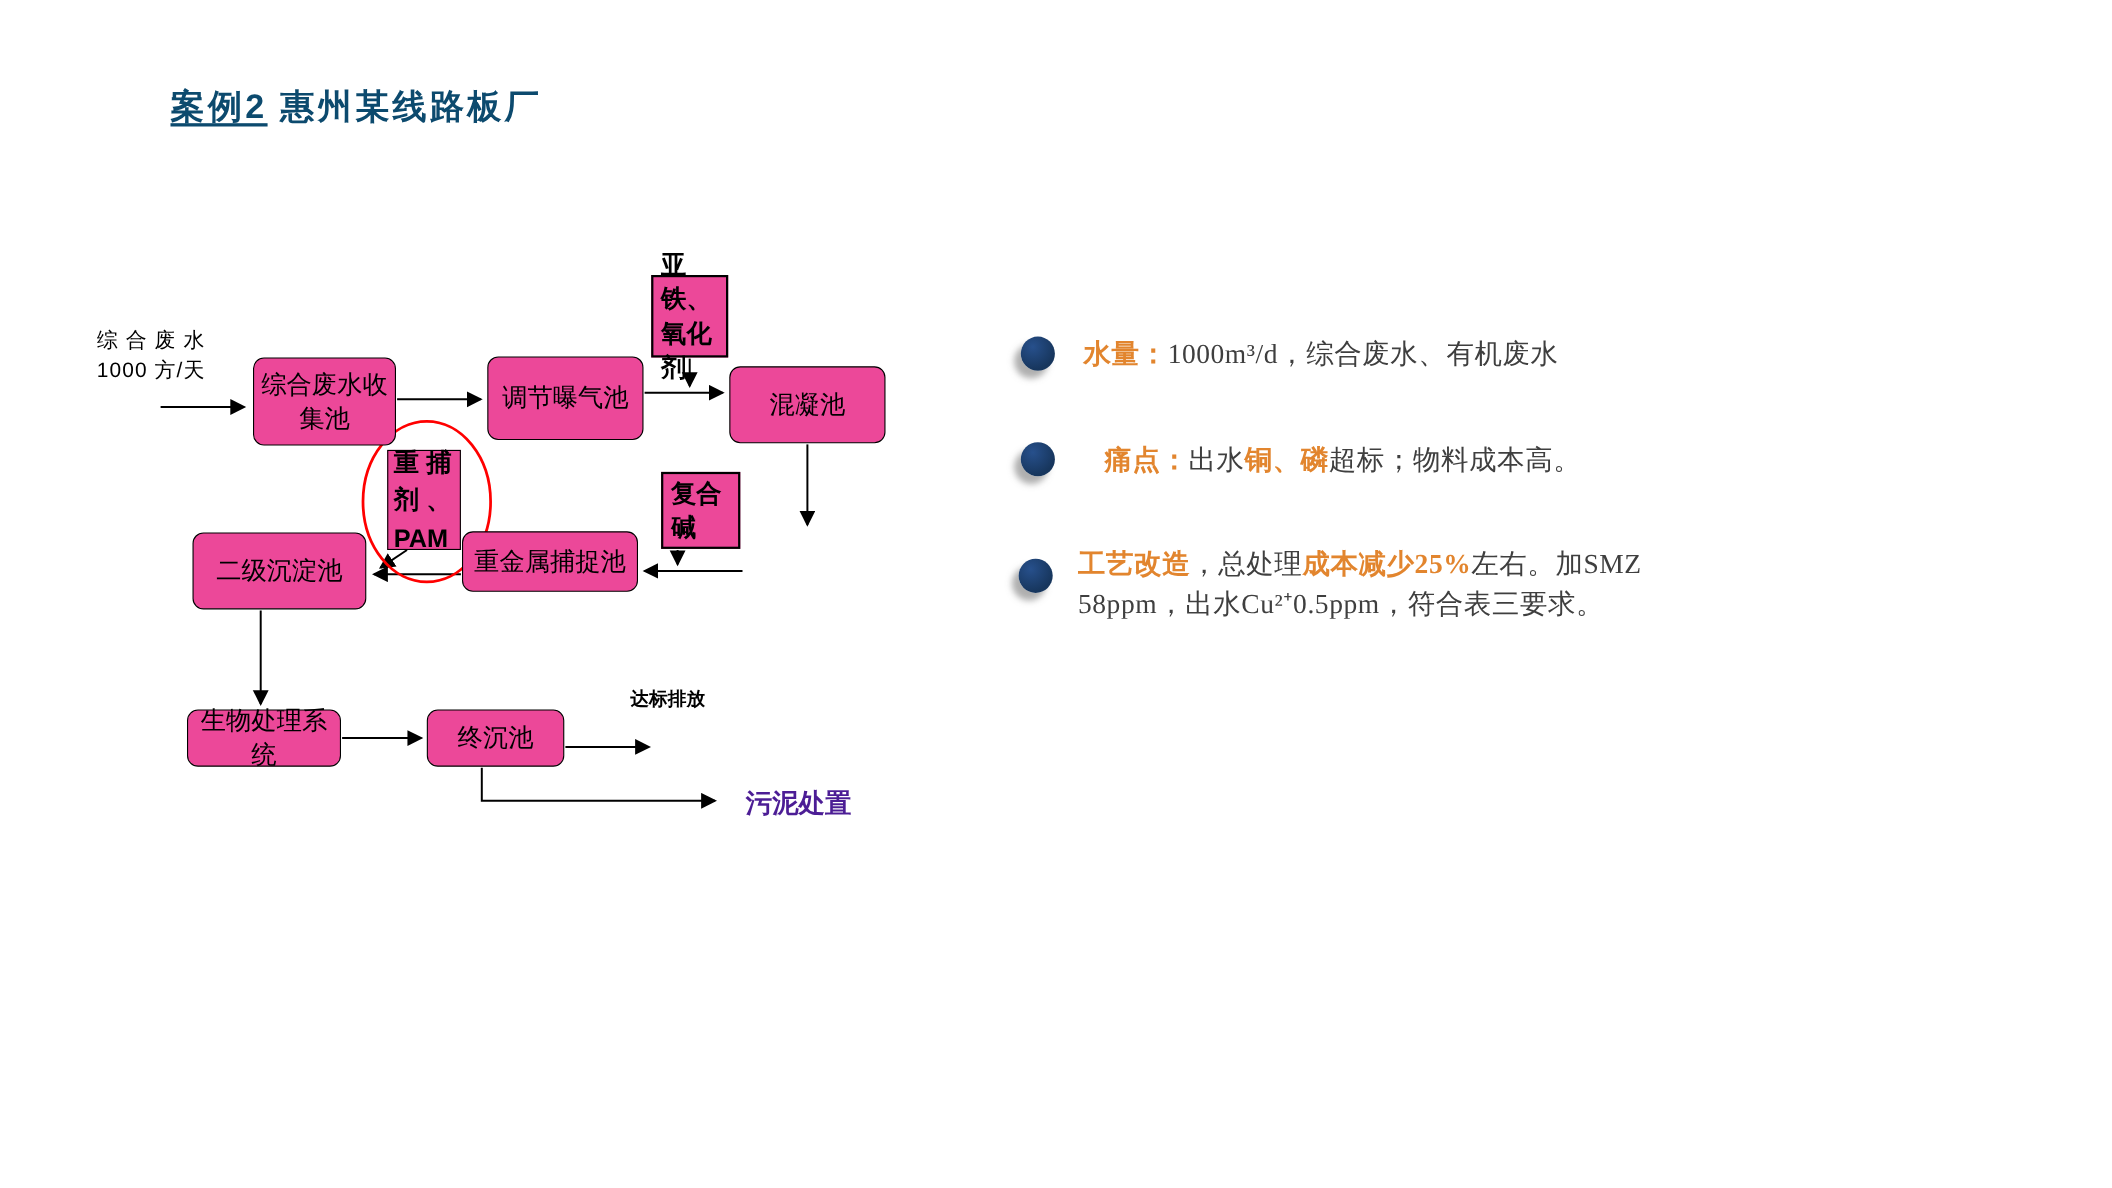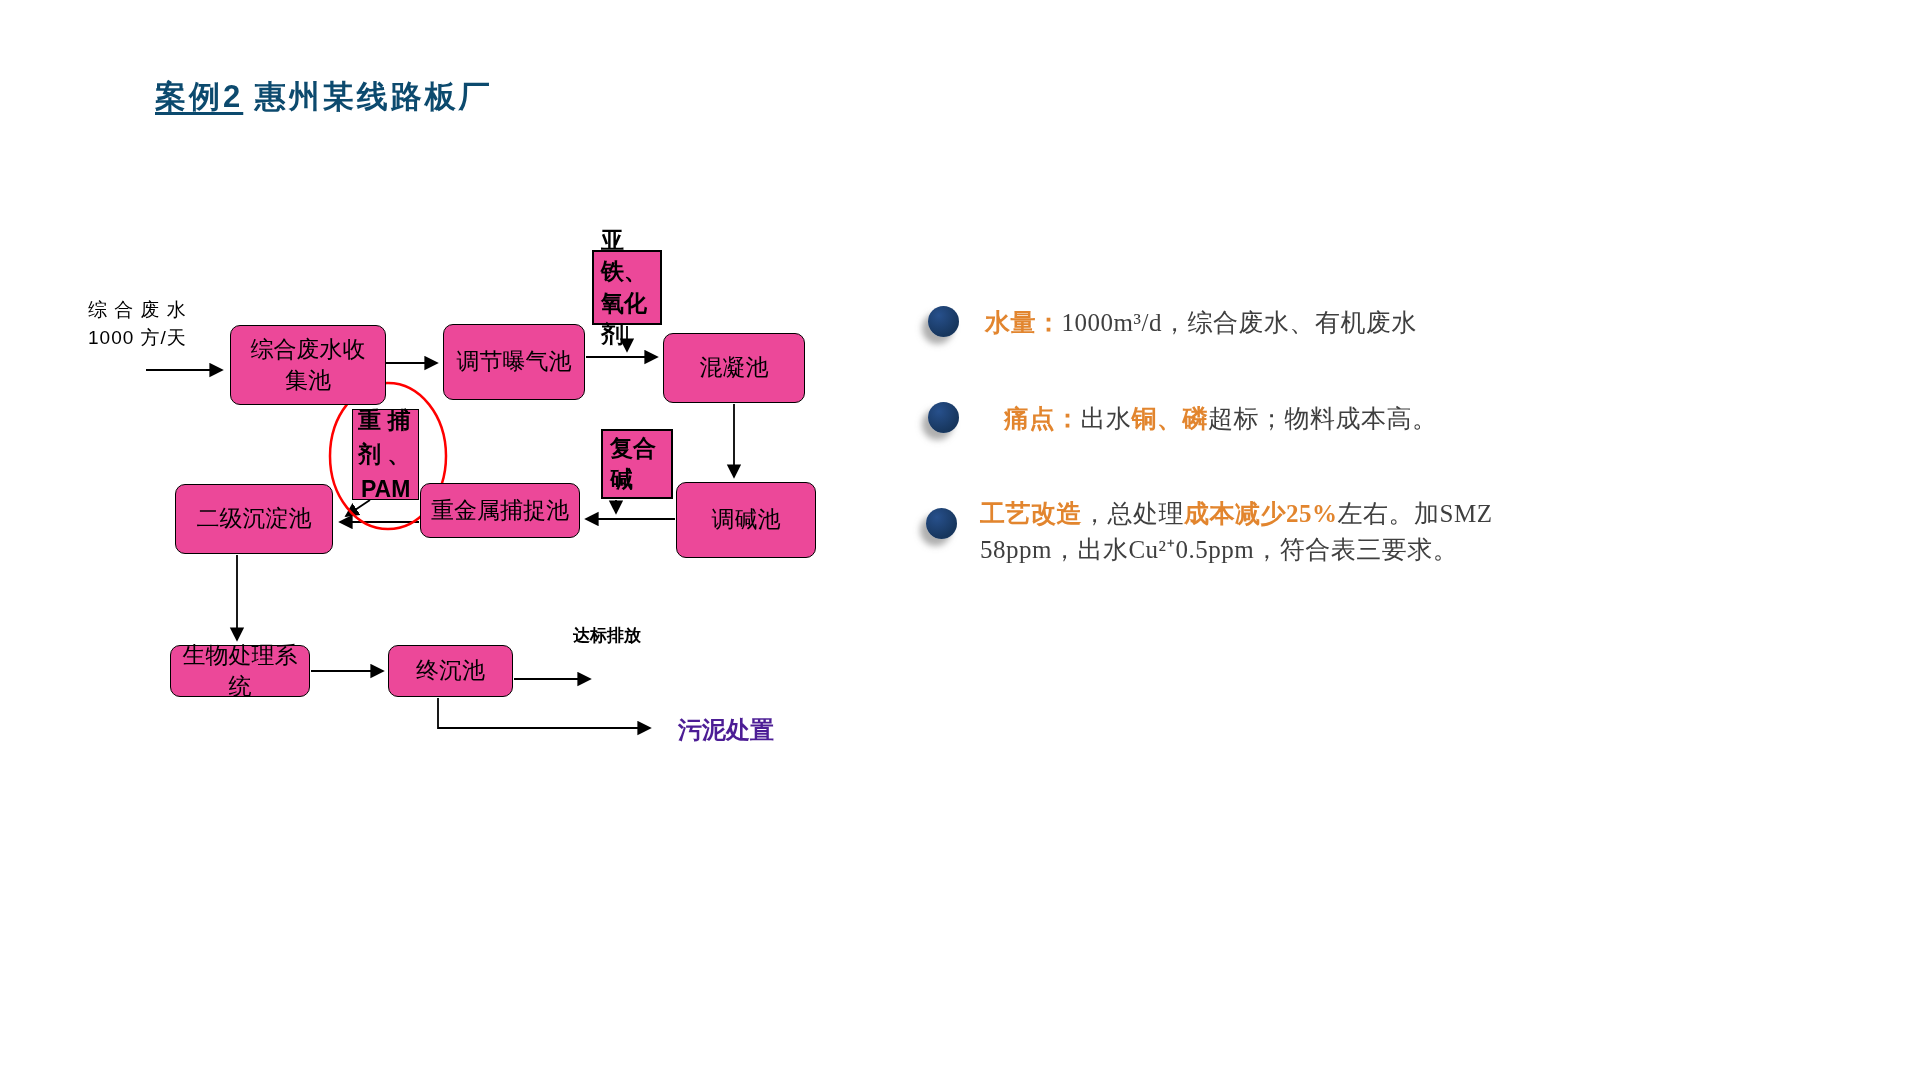--- a/index.html
+++ b/index.html
@@ -49,21 +49,21 @@
     font-weight: bold;
     justify-content: flex-start;
     text-align: left;
     padding-left: 7px;
   }
   .pambox {
     border-radius: 0;
     border-width: 1.6px;
     font-weight: bold;
     justify-content: flex-start;
-    text-align: right;
+    text-align: left;
     padding-left: 5px;
     line-height: 1.5;
   }
   .influent {
     position: absolute;
     left: 88px;
     top: 296px;
     font-size: 19px;
     font-weight: normal;
     color: #000;
@@ -150,33 +150,32 @@
       <line x1="514" y1="679" x2="590" y2="679" stroke="#000" stroke-width="1.8" marker-end="url(#ah)"></line>
 
       <polyline points="438,698 438,728 650,728" fill="none" stroke="#000" stroke-width="1.8" marker-end="url(#ah)"></polyline>
 
       <ellipse cx="388" cy="456" rx="58" ry="73" fill="none" stroke="#FF0000" stroke-width="2.5"></ellipse>
     </svg>
 
     <div class="influent">综 合 废 水
 1000 方/天</div>
 
-    <div class="fbox" style="left:230px; top:325px; width:156px; height:80px;">综合废水收
+    <div class="fbox" style="left:230px; top:325px; width:130px; height:80px;">综合废水收
 集池</div>
 
     <div class="fbox" style="left:443px; top:324px; width:142px; height:76px;">调节曝气池</div>
 
     <div class="fbox chembox" style="left:592px; top:250px; width:70px; height:75px;">亚铁、
 氧化剂</div>
 
     <div class="fbox" style="left:663px; top:333px; width:142px; height:70px;">混凝池</div>
 
     <div class="fbox chembox" style="left:601px; top:429px; width:72px; height:70px;">复合碱</div>
 
-    <div class="fbox" style="left:676px; top:482px; width:140px; height:76px;">调碱池</div>
 
     <div class="fbox" style="left:420px; top:483px; width:160px; height:55px;">重金属捕捉池</div>
 
     <div class="fbox pambox" style="left:352px; top:409px; width:67px; height:91px;">重 捕
 剂 、
 PAM</div>
 
     <div class="fbox" style="left:175px; top:484px; width:158px; height:70px;">二级沉淀池</div>
 
     <div class="fbox" style="left:170px; top:645px; width:140px; height:52px;">生物处理系统</div>

